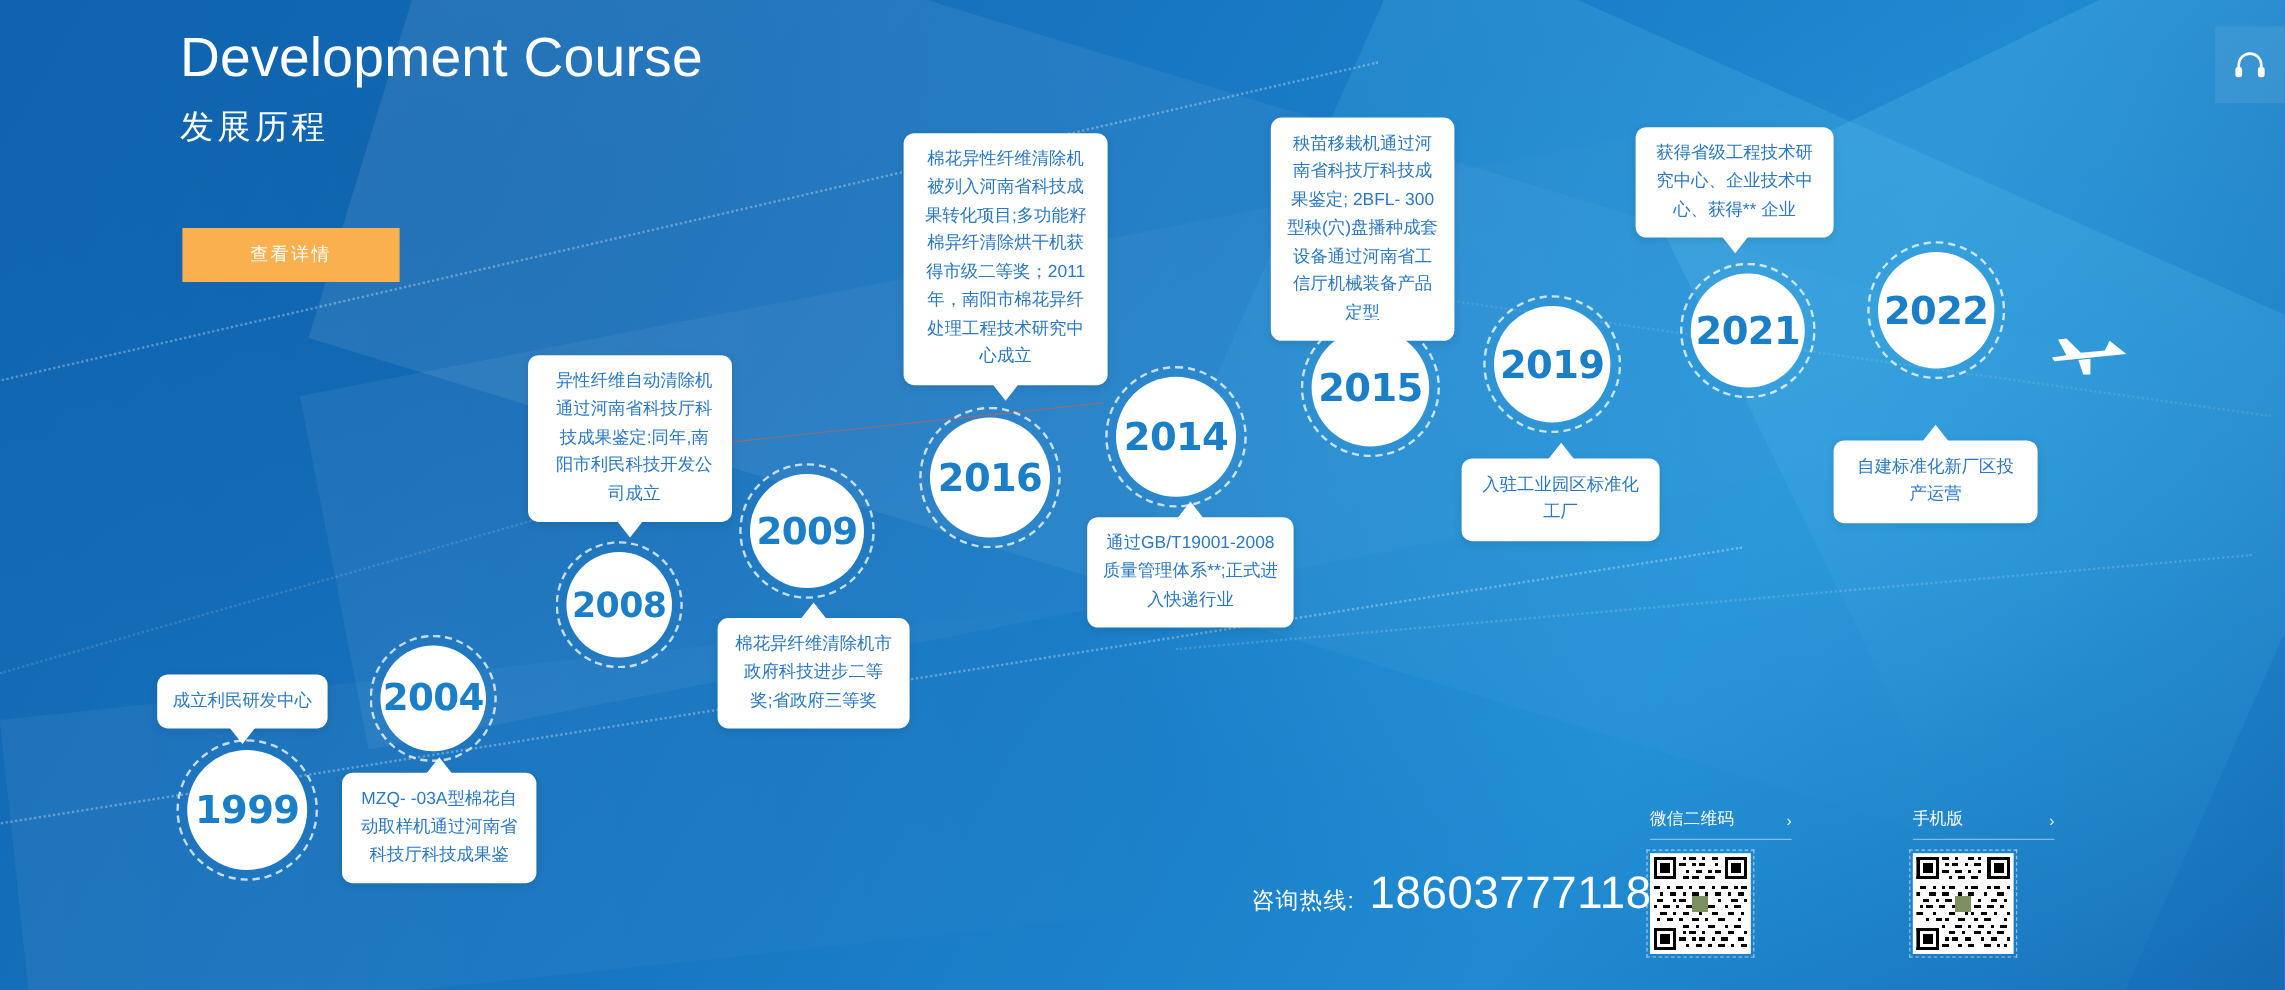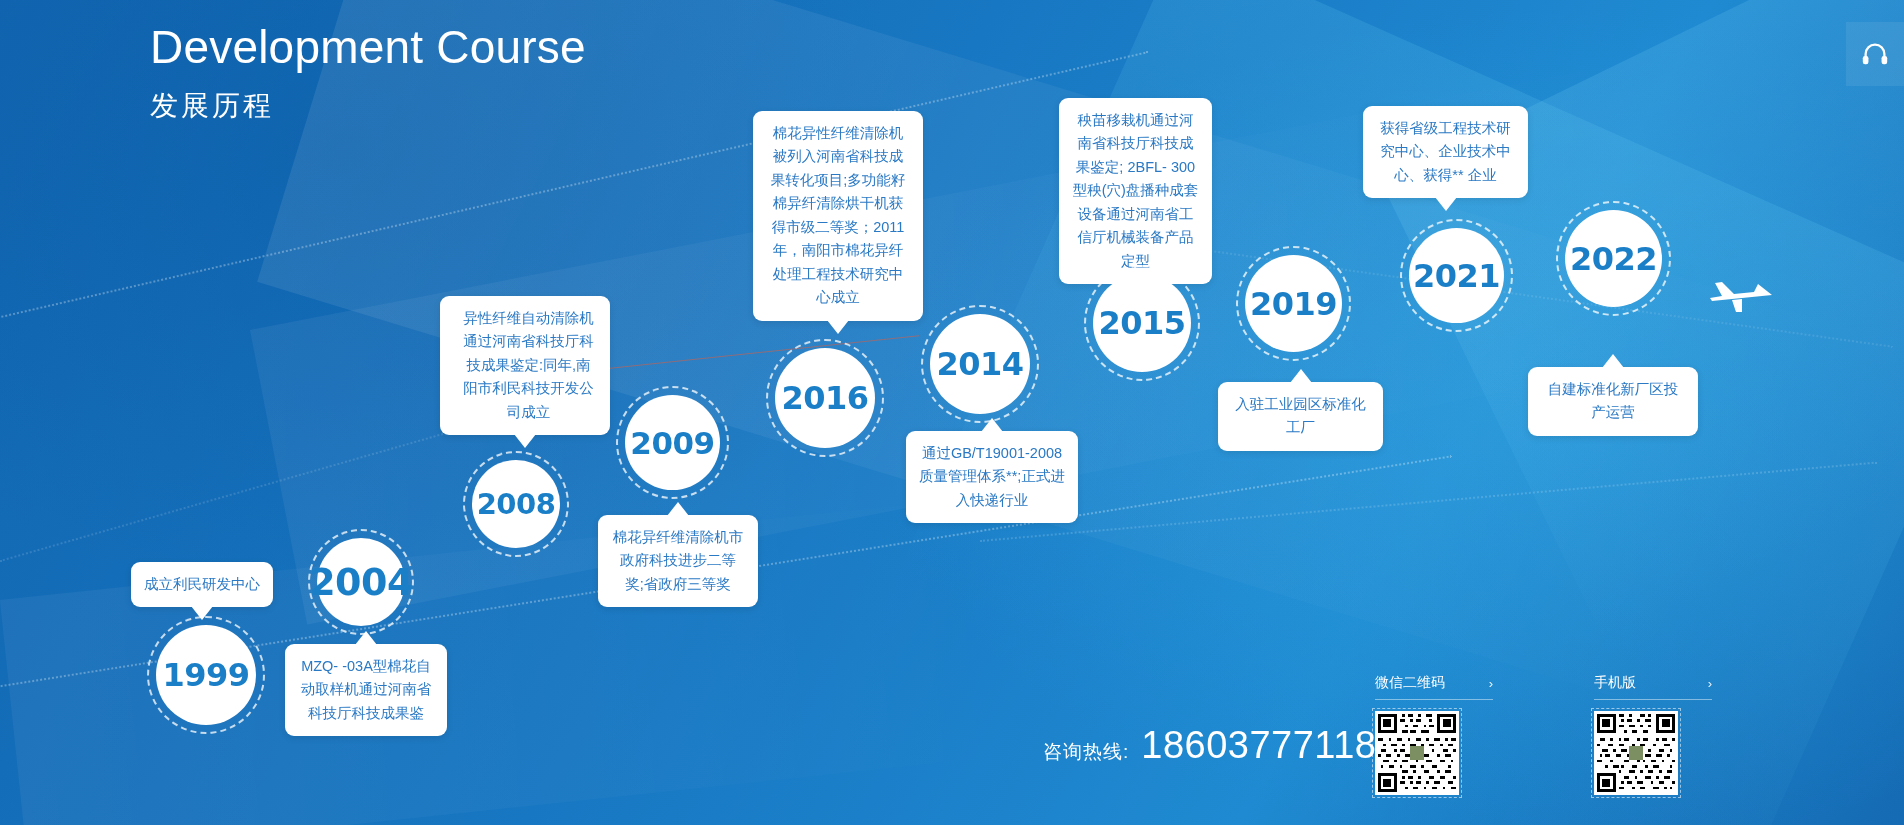--- a/index.html
+++ b/index.html
@@ -163,31 +163,32 @@
     <div class="dashline d3"></div>
     <div class="dashline d4"></div>
     <div class="dashline d5"></div>
     <div class="redline"></div>
   </div>
 
   <div class="header">
     <div class="title-en">Development Course</div>
     <div class="title-cn">发展历程</div>
   </div>
+  <button class="cta">查看详情</button>
 
   <div class="node">
     <div class="bubble up" style="left:131px; top:562px; width:142px;">
       <span>成立利民研发中心</span>
       <span class="tail"></span>
     </div>
     <div class="circle" style="left:156px; top:625px; width:100px; height:100px; font-size:32px;">1999</div>
   </div>
 
   <div class="node">
-    <div class="circle" style="left:317px; top:538px; width:88px; height:88px; font-size:38px;">2004</div>
+    <div class="circle" style="left:317px; top:538px; width:88px; height:88px; font-size:31px;">2004</div>
     <div class="bubble down" style="left:285px; top:644px; width:162px;">
       <span>MZQ- -03A型棉花自动取样机通过河南省科技厅科技成果鉴</span>
       <span class="tail"></span>
     </div>
   </div>
 
   <div class="node">
     <div class="bubble up" style="left:440px; top:296px; width:170px;padding-left:20px;">
       <span>异性纤维自动清除机通过河南省科技厅科技成果鉴定:同年,南阳市利民科技开发公司成立</span>
       <span class="tail"></span>

